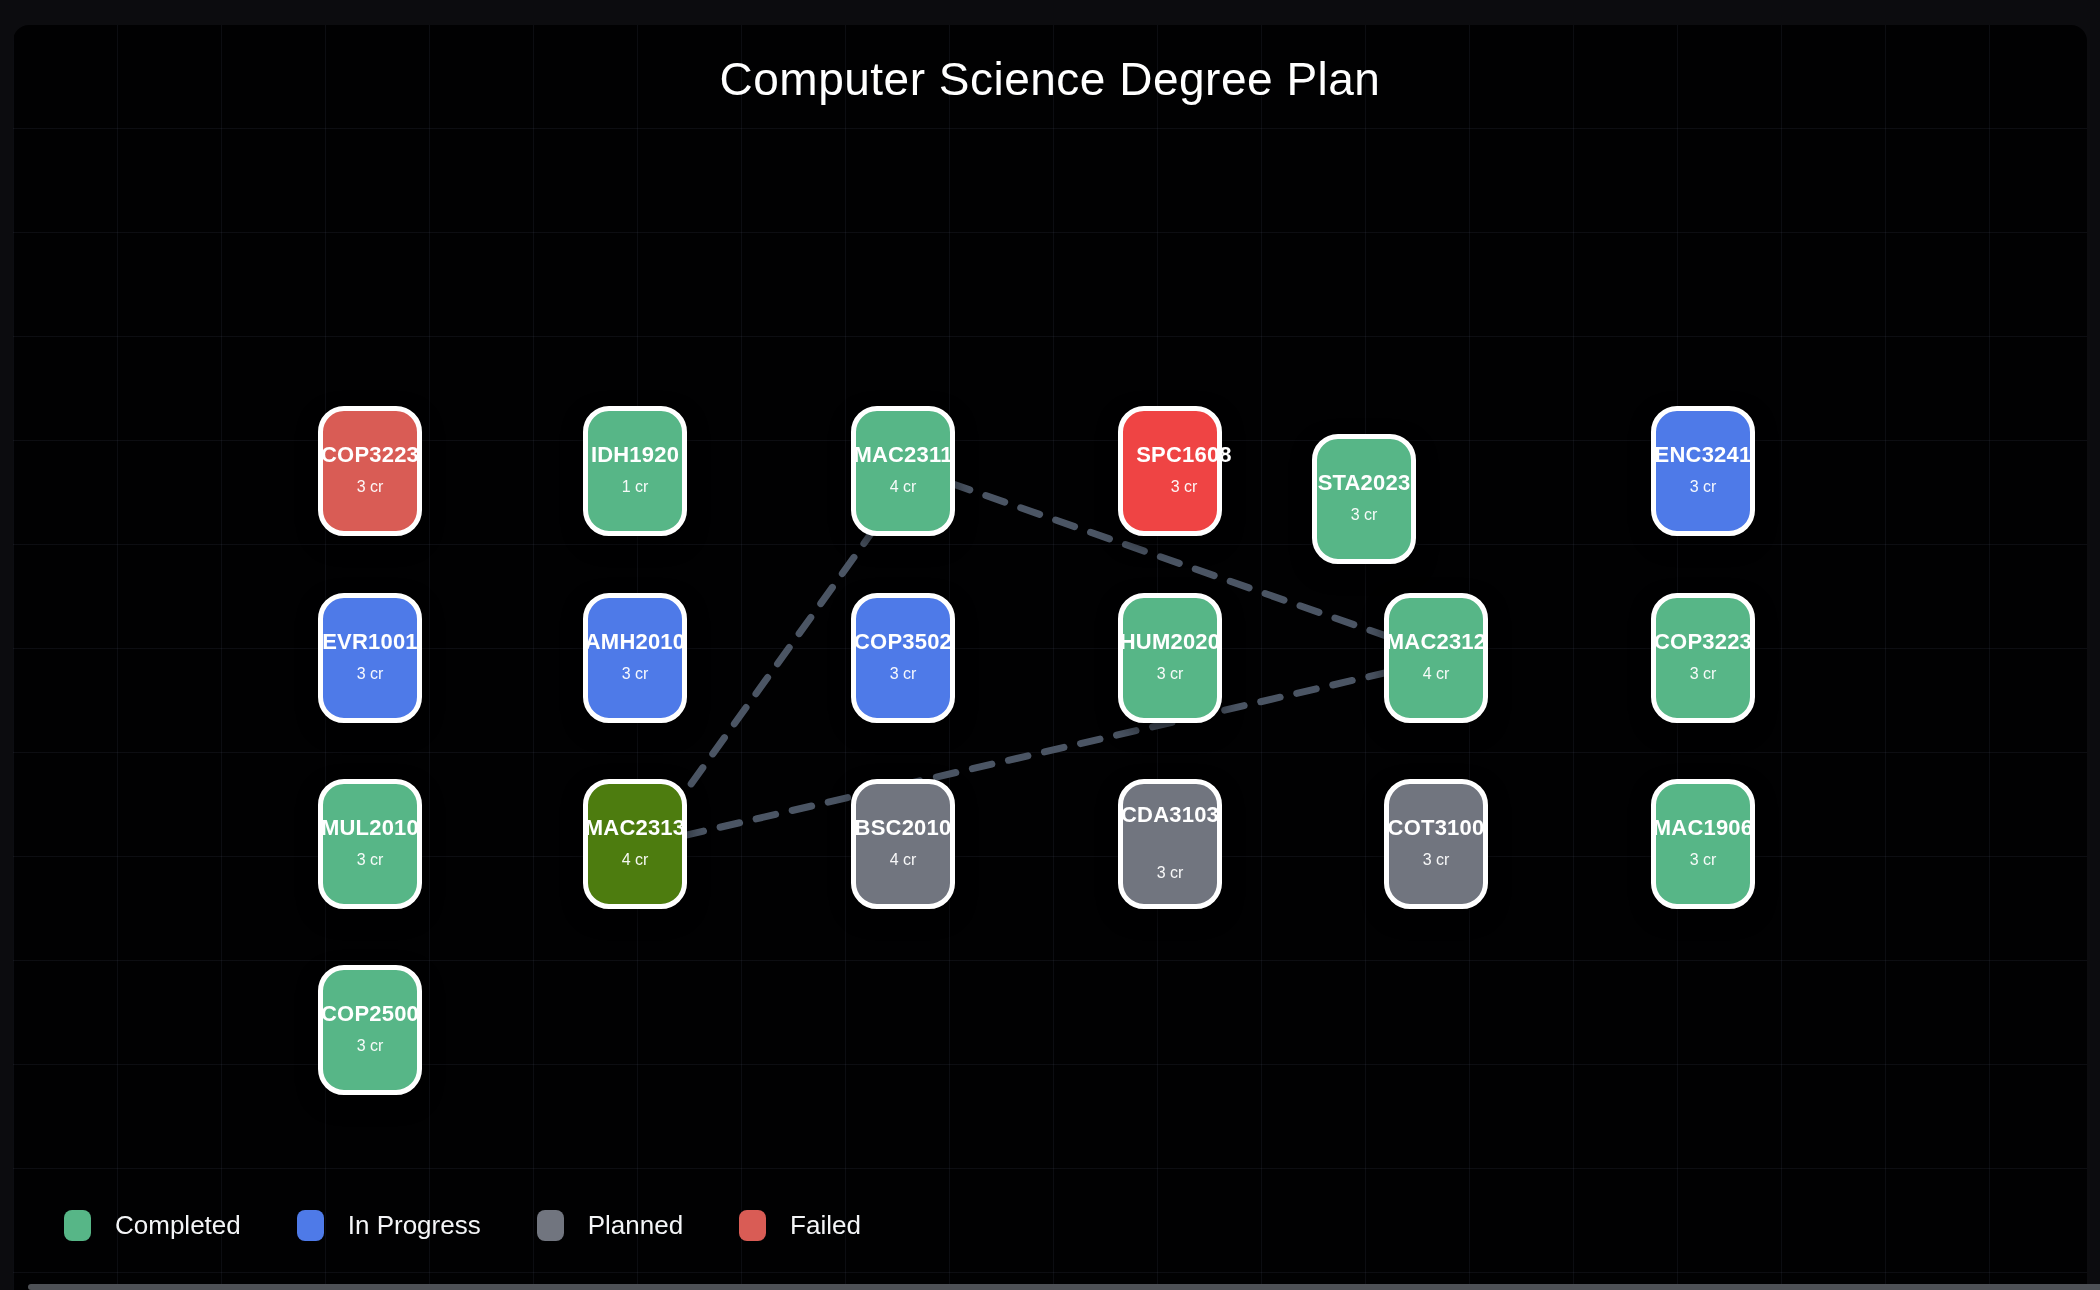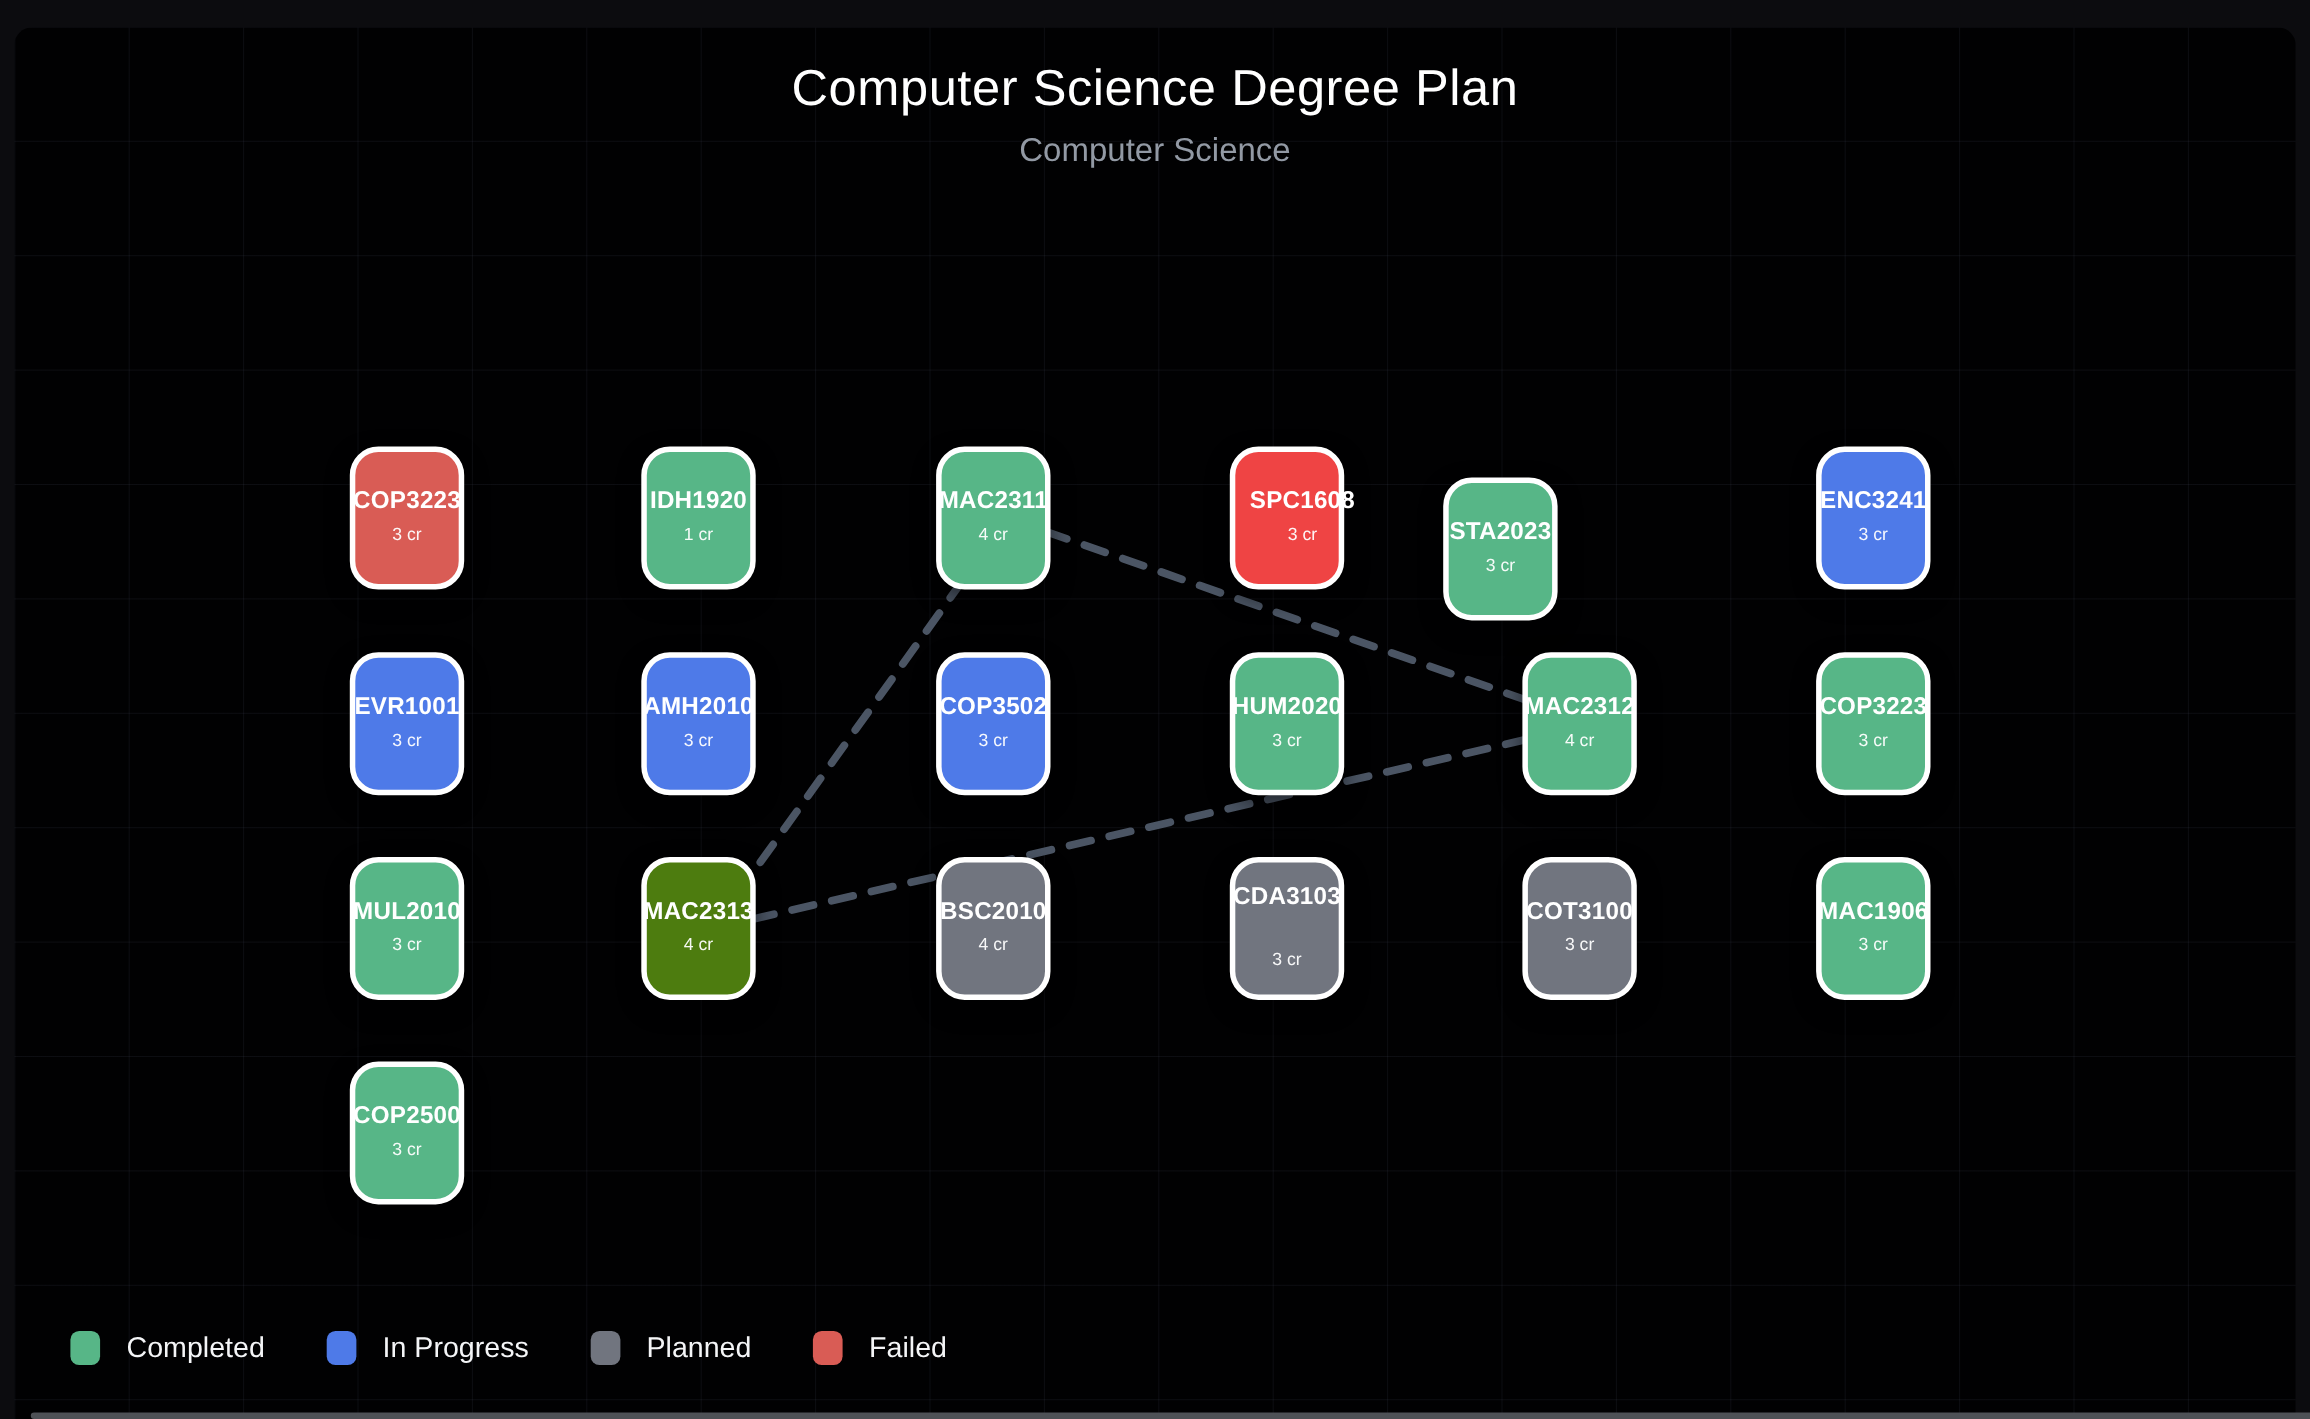--- a/index.html
+++ b/index.html
@@ -210,21 +210,20 @@
     <div class="credits">3 cr</div>
   </div>
       <div class="node" style="left: 318px; top: 965px; background: rgb(87, 182, 135);">
     <div class="code">COP2500</div>
     <div class="credits">3 cr</div>
   </div>
     </div>
 
   <div class="titles">
     <h1 class="title">Computer Science Degree Plan</h1>
-    <div class="subtitle">Computer Science</div>
   </div>
 
   <div class="legend" id="legend">
       <div class="legend-item">
     <div class="legend-swatch" style="background: rgb(87, 182, 135);"></div>
     <div class="legend-label">Completed</div>
   </div>
       <div class="legend-item">
     <div class="legend-swatch" style="background: rgb(78, 122, 232);"></div>
     <div class="legend-label">In Progress</div>

